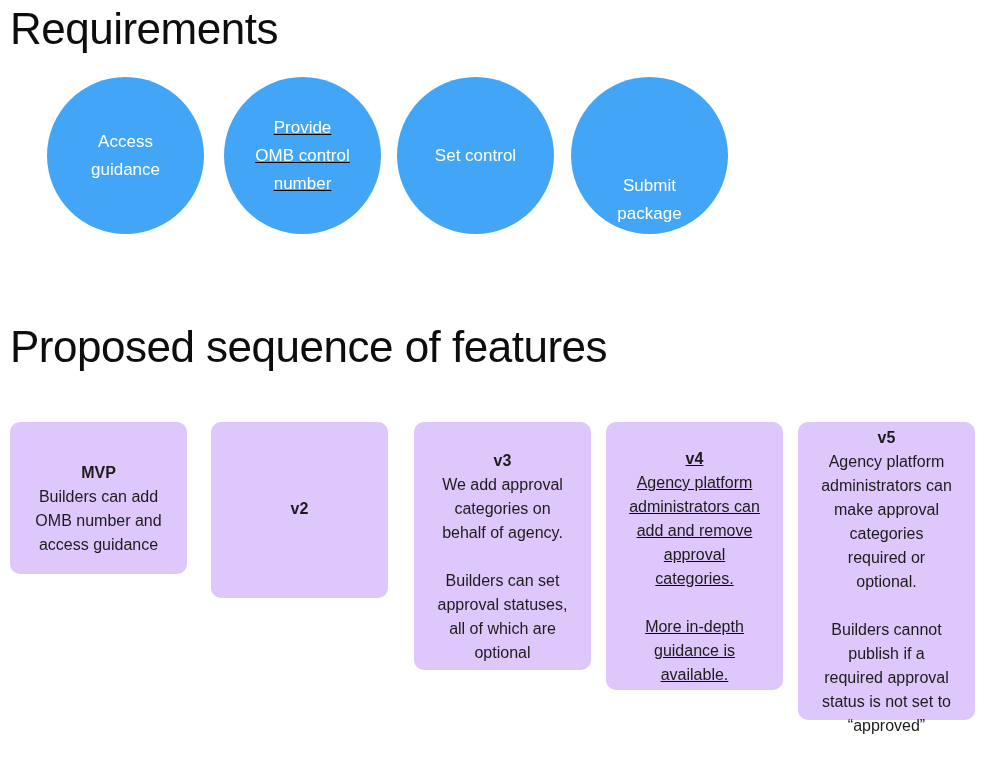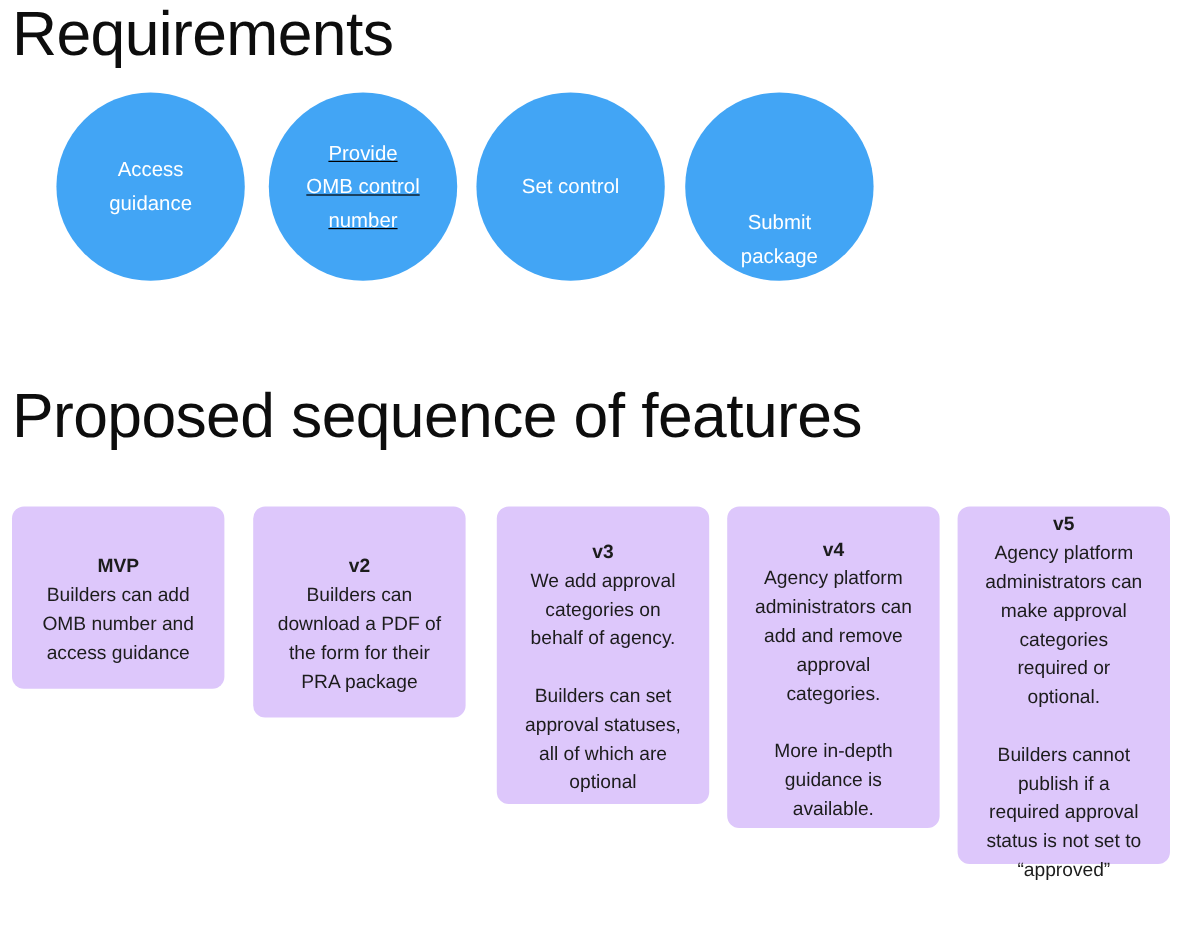--- a/index.html
+++ b/index.html
@@ -24,21 +24,21 @@
     width: 985px;
     height: 781px;
   }
 
   
   .section-heading {
     position: absolute;
     left: 10px;
     margin: 0;
     font-family: "Liberation Sans", sans-serif;
-    font-size: 52px;
+    font-size: 44px;
     font-weight: 400;
     line-height: 48px;
     letter-spacing: -0.5px;
     color: #0d0d0d;
     white-space: nowrap;
   }
   #heading-requirements { top: 5px; }
   #heading-proposed     { top: 323px; }
 
   
@@ -149,41 +149,38 @@
     <div class="feature-card" style="left:10px; height:152px;">
       <div class="card-body">
         <span class="card-version">MVP</span><span>Builders can add
 OMB number and
 access guidance</span>
       </div>
     </div>
 
     <div class="feature-card" style="left:211px; height:176px;justify-content:center;">
       <div class="card-body">
-        <span class="card-version">v2</span><span>Builders can
-download a PDF of
-the form for their
-PRA package</span>
+        <span class="card-version">v2</span>
       </div>
     </div>
 
     <div class="feature-card" style="left:414px; height:248px;justify-content:center;">
       <div class="card-body">
         <span class="card-version">v3</span><span>We add approval
 categories on
 behalf of agency.
 
 Builders can set
 approval statuses,
 all of which are
 optional</span>
       </div>
     </div>
 
-    <div class="feature-card" style="left:606px; height:268px;">
+    <div class="feature-card" style="left:606px; height:268px;text-decoration:underline;">
       <div class="card-body">
         <span class="card-version">v4</span><span>Agency platform
 administrators can
 add and remove
 approval
 categories.
 
 More in-depth
 guidance is
 available.</span>

